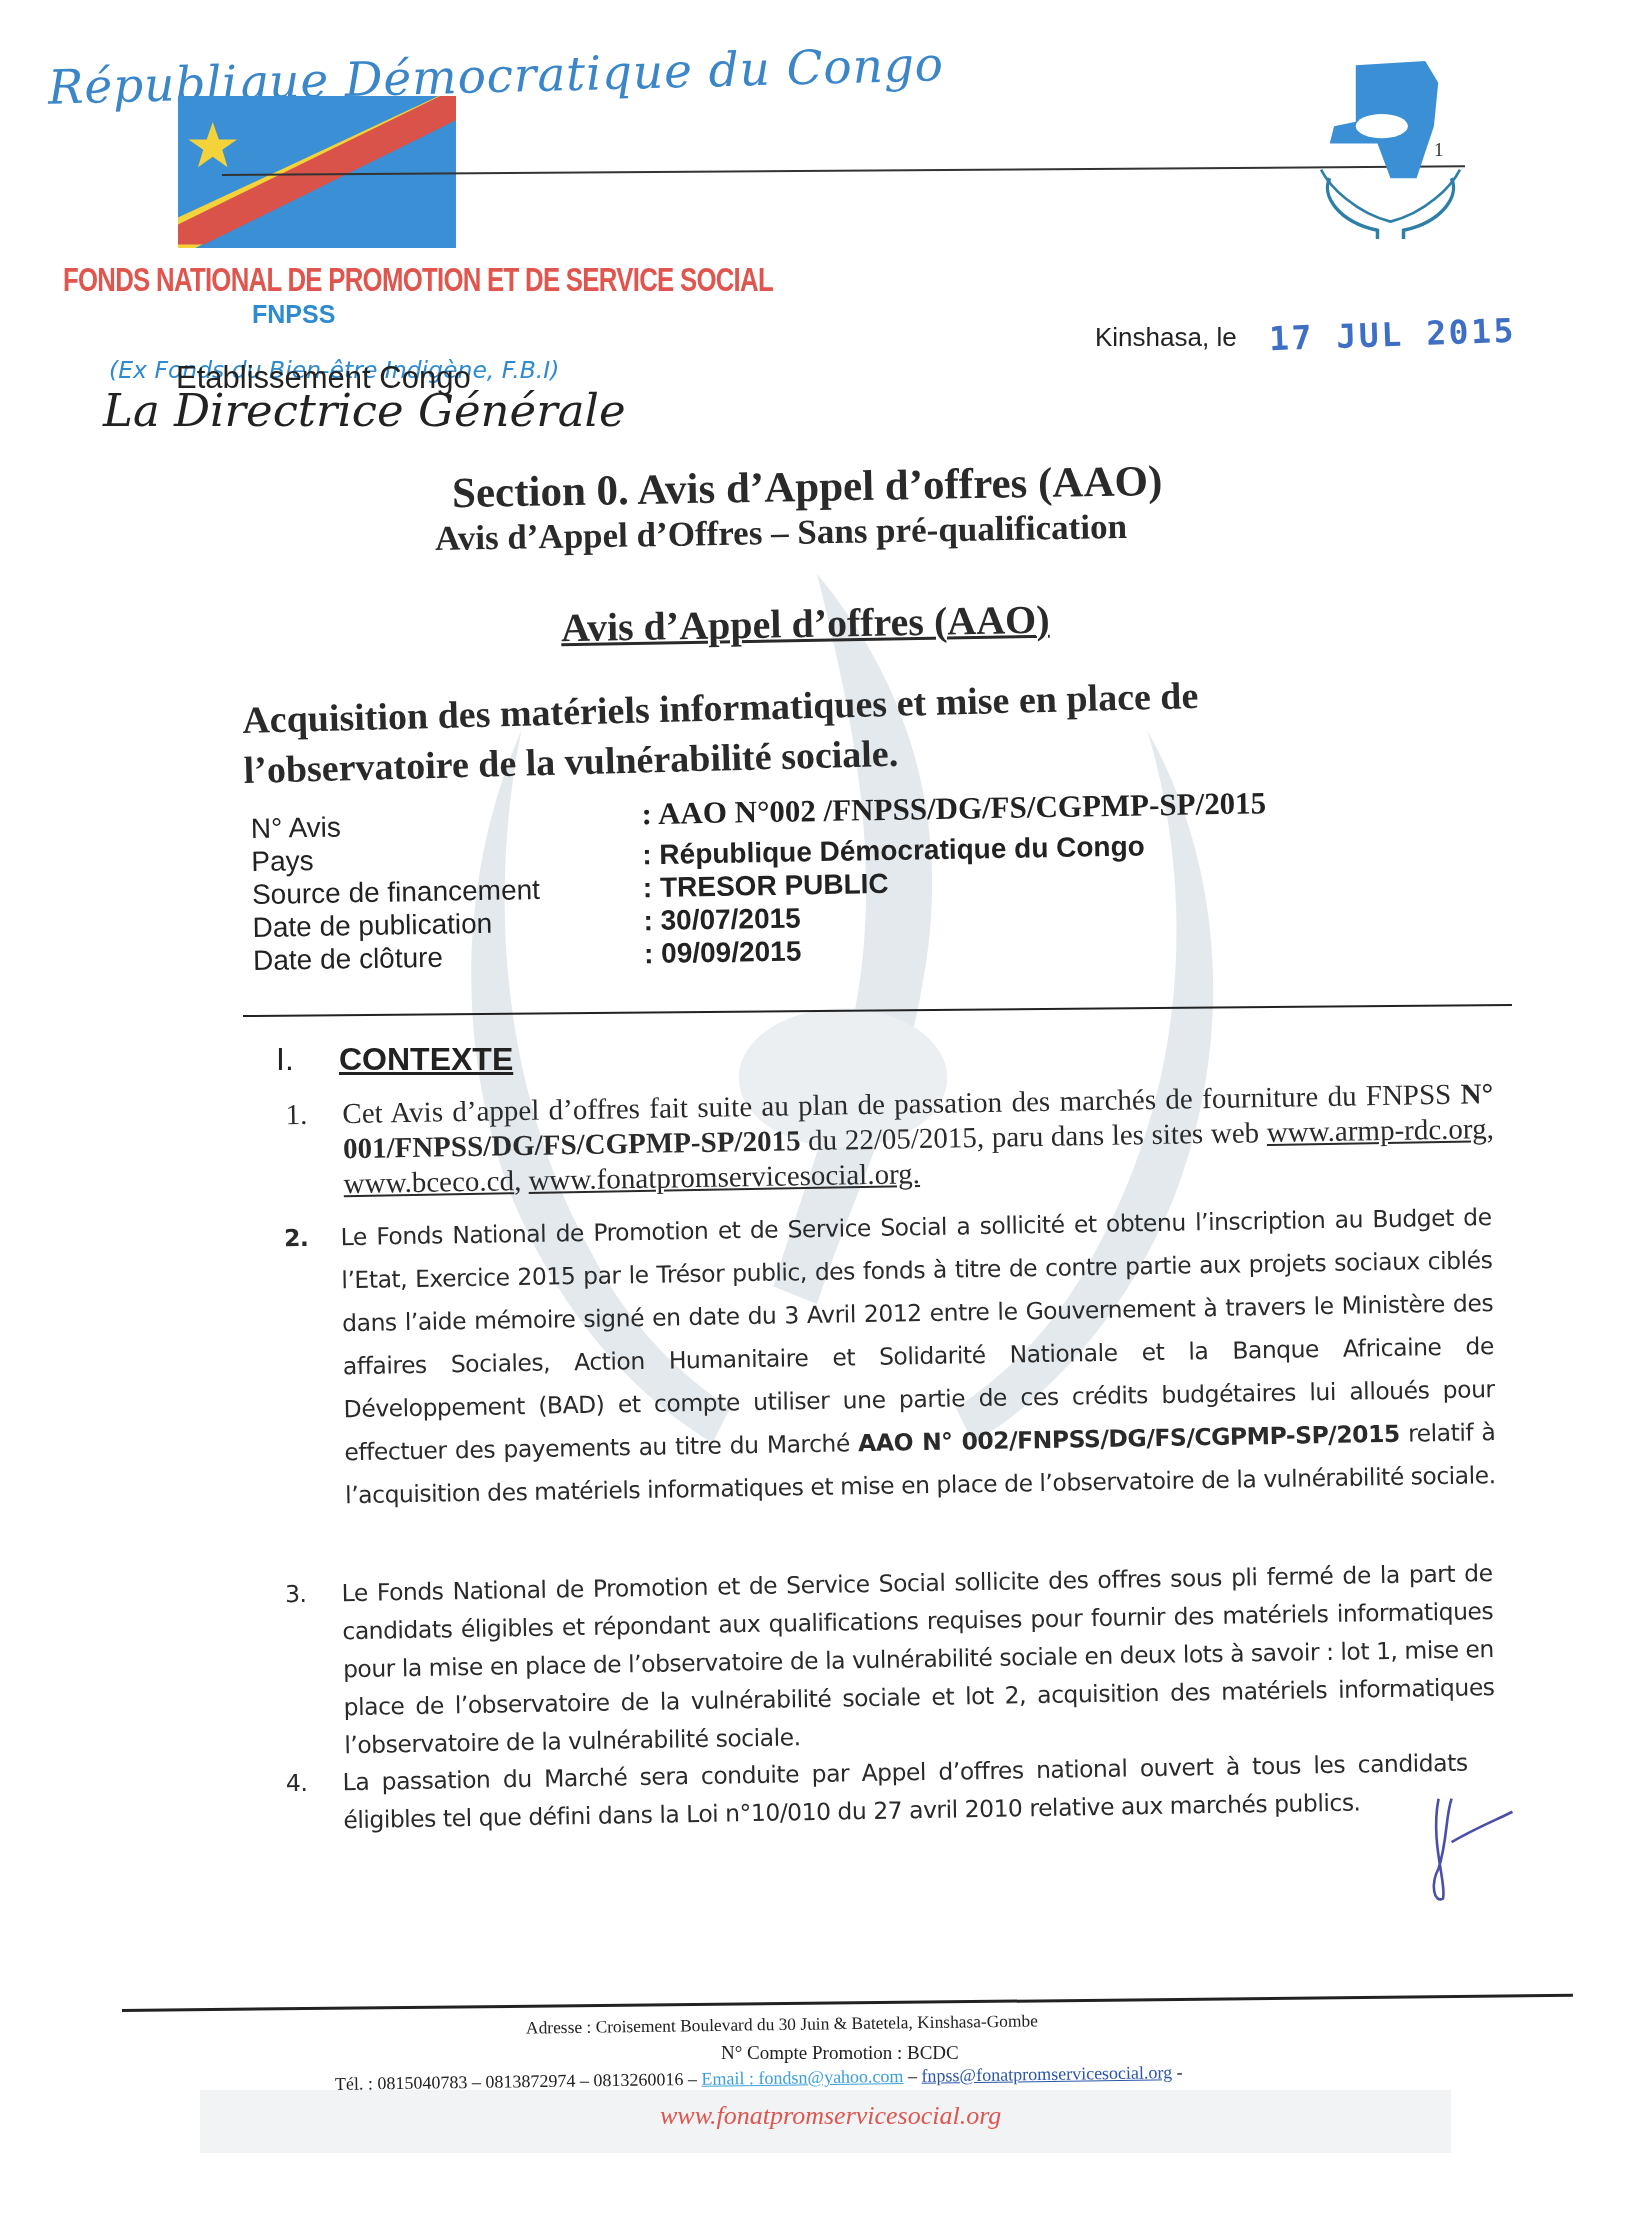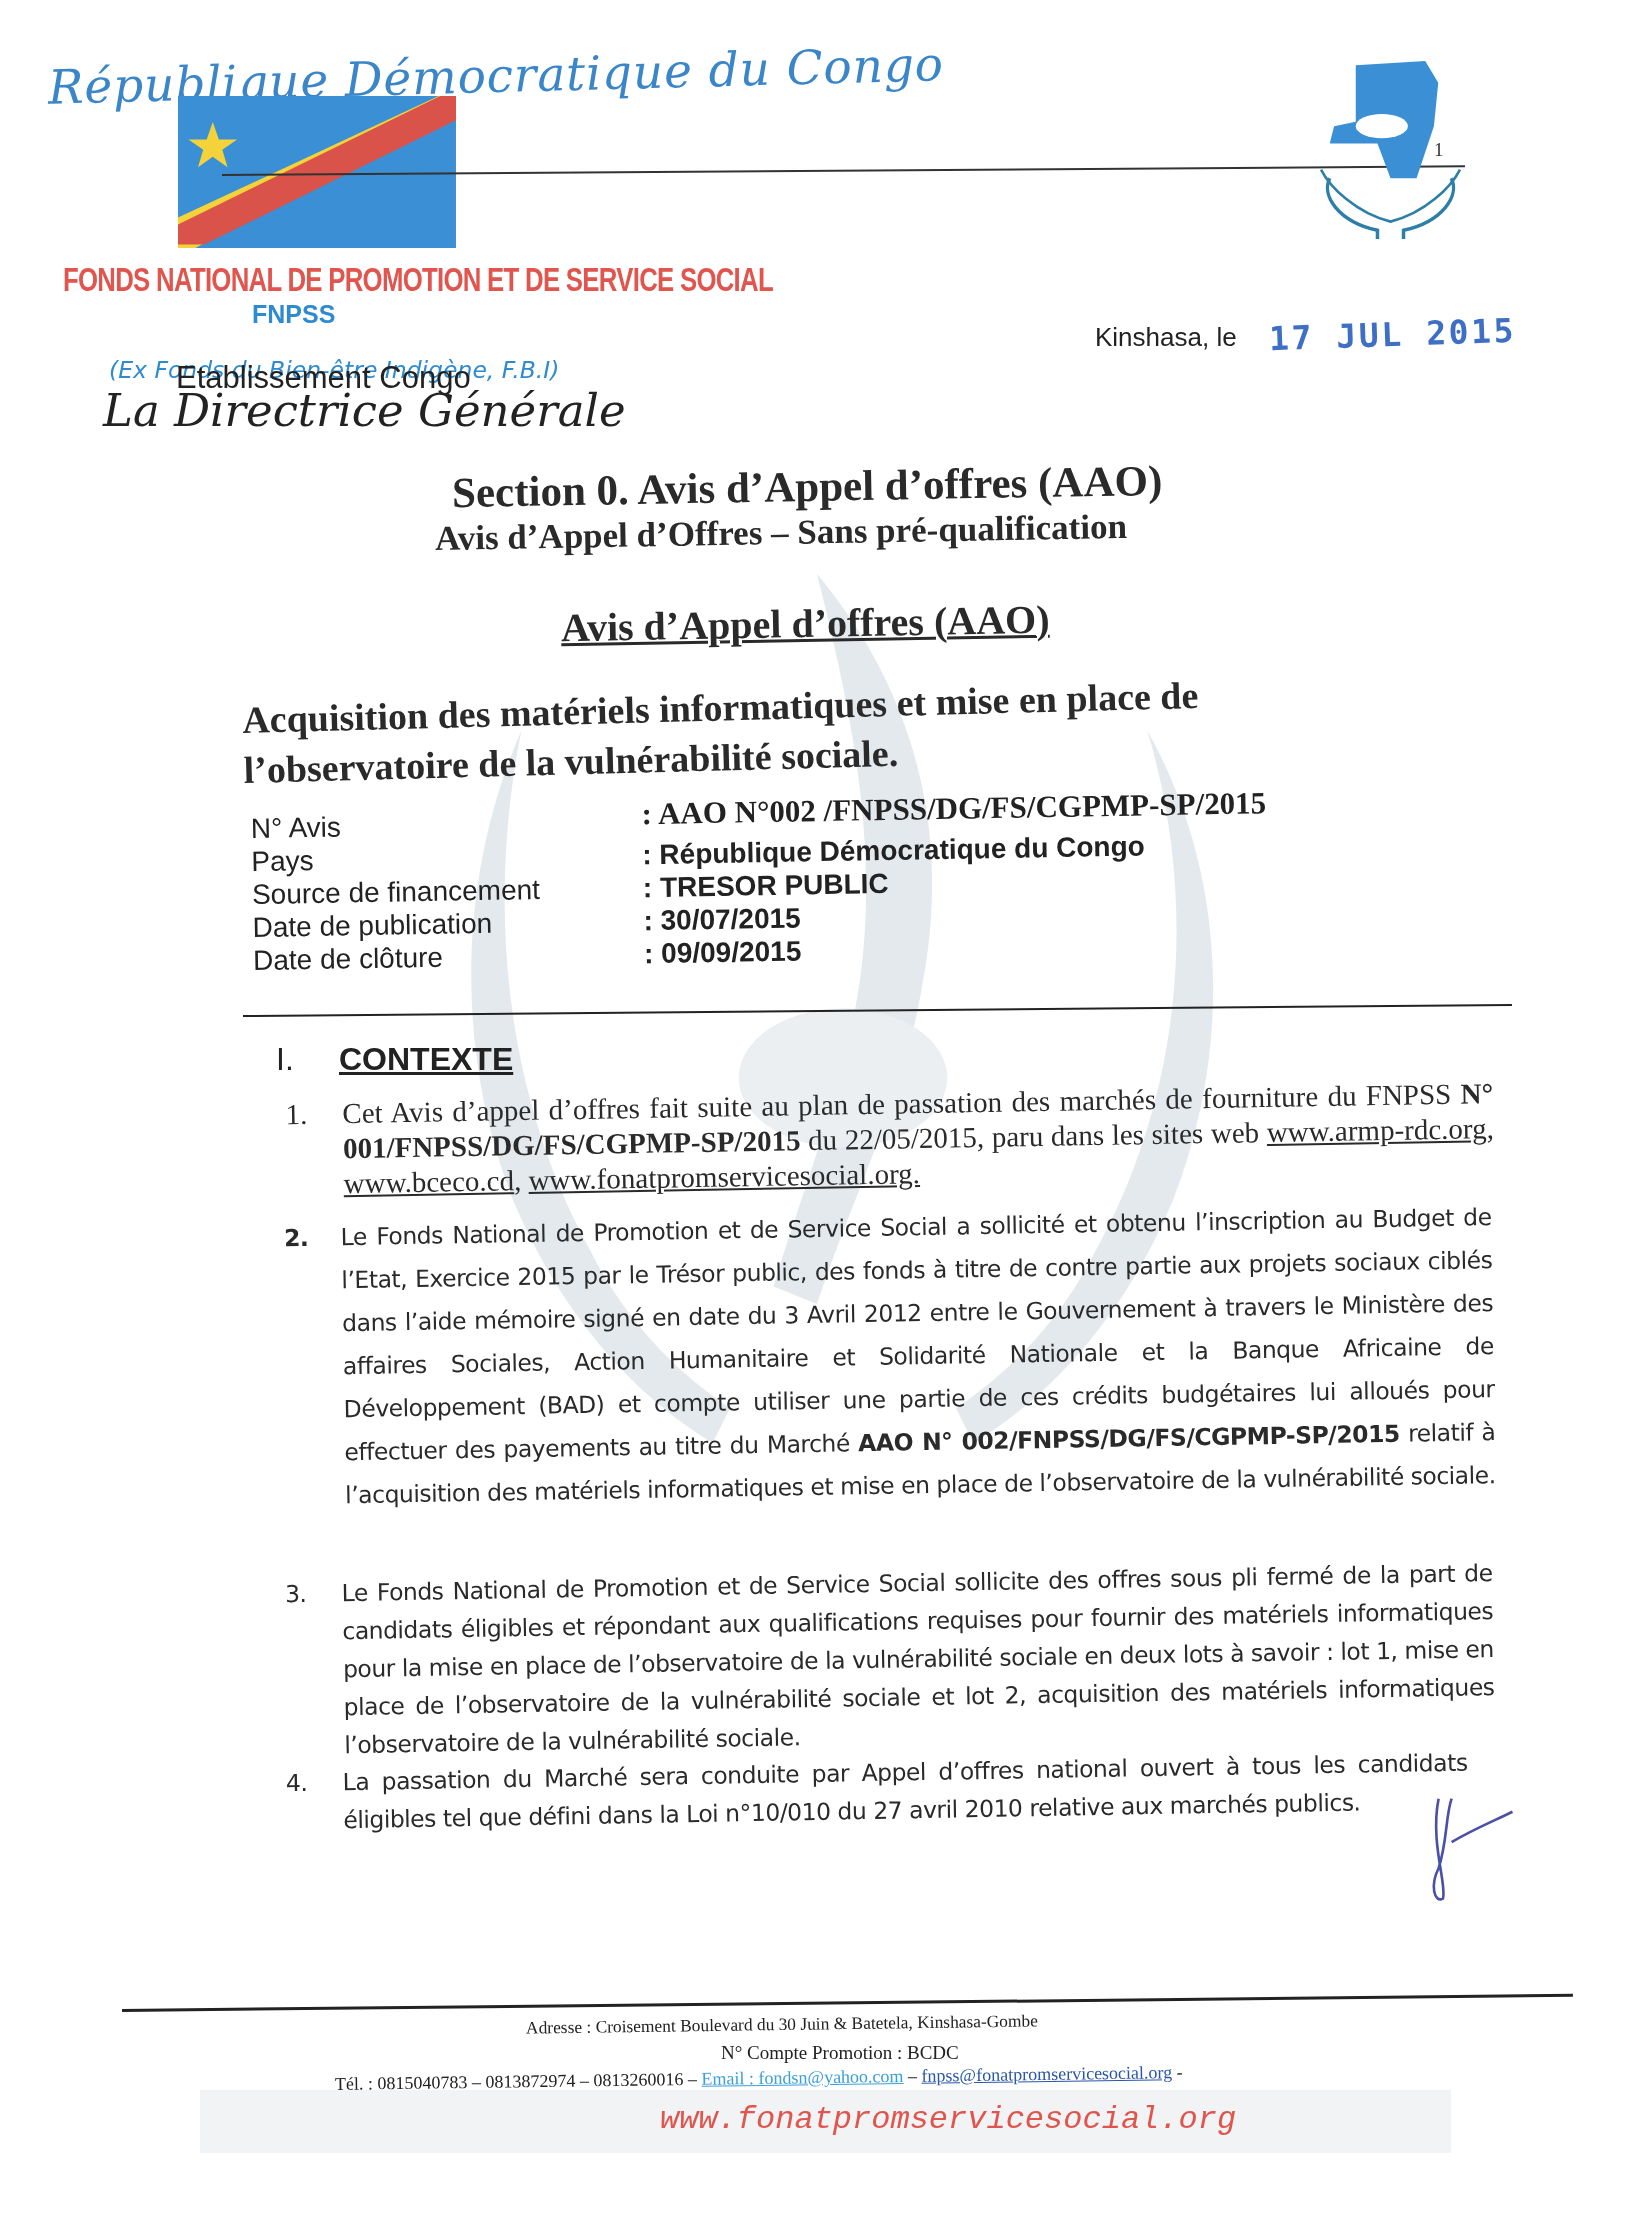--- a/index.html
+++ b/index.html
@@ -65,21 +65,21 @@
     .signature { left: 1421px; top: 1790px; width: 96px; height: 113px; }
 
     
     .footer-rule { left: 122px; top: 2009px; width: 1451px; height: 2.6px; background: #222; transform: rotate(-0.6deg); transform-origin: left; }
     .footer { font-family: "Liberation Serif", serif; color: #222; white-space: nowrap; }
     .addr { left: 526px; top: 2014px; font-size: 17.4px; transform: rotate(-0.8deg); }
     .bank { left: 721px; top: 2042px; font-size: 19px; }
     .tel { left: 335px; top: 2068px; font-size: 18px; transform: rotate(-0.8deg); }
     .tel a.email1 { color: #3aa0d8; }
     .tel a.email2 { color: #2b56a8; }
-    .www { left: 660px; top: 2101px; font-family: Liberation Mono, monospace; font-style: italic; font-size: 32px; color: #e0554e; }
+    .www { left: 660px; top: 2101px; font-family: Liberation Serif, serif; font-style: italic; font-size: 26px; color: #e0554e; }
     .footer-band { left: 200px; top: 2090px; width: 1251px; height: 63px; background: #f2f3f5; }
   </style>
 </head>
 <body>
 
 <svg class="watermark" viewBox="0 0 1100 1300">
   <path d="M520 40 C560 200 600 380 560 560 C540 660 500 760 470 860 L520 880 C560 760 620 640 640 520 C680 320 620 160 520 40Z" fill="#8a9db0"></path>
   <path d="M180 220 C140 420 160 640 260 820 C300 900 360 960 420 1000 L400 1040 C300 980 220 880 170 760 C100 580 110 380 180 220Z" fill="#8a9db0"></path>
   <path d="M900 220 C960 420 940 640 840 820 C800 900 740 960 680 1000 L700 1040 C800 980 880 880 930 760 C1000 580 990 380 900 220Z" fill="#8a9db0"></path>
   <ellipse cx="550" cy="620" rx="120" ry="80" fill="#a8b8c8"></ellipse>

